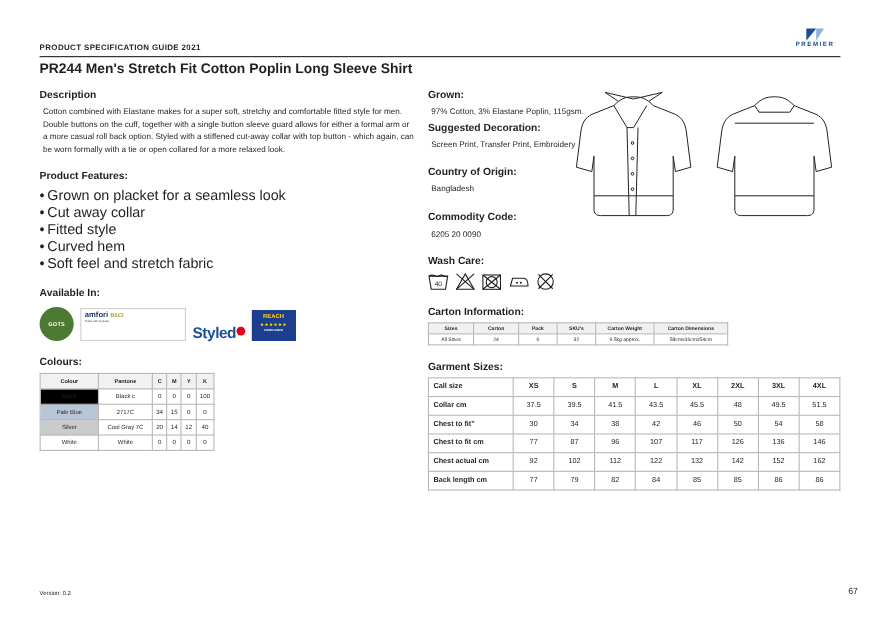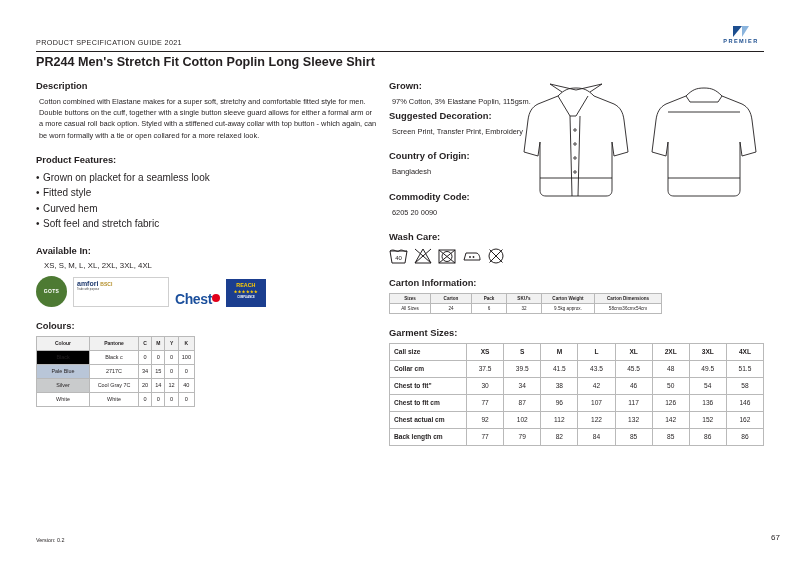--- a/index.html
+++ b/index.html
@@ -28,21 +28,21 @@
     width: 728px;
     height: 22px;
   }
   .header-kicker {
     position: absolute;
     left: 0;
     top: 0;
     font-size: 7.2px;
     letter-spacing: 0.35px;
     color: #231f20;
-    font-weight: normal;
+    font-weight: bold;
   }
   .header-rule {
     position: absolute;
     left: 0;
     top: 13px;
     width: 728px;
     height: 1px;
     background: #231f20;
   }
   .logo {
@@ -119,21 +119,21 @@
     font-size: 7.4px;
     line-height: 11.2px;
     color: #231f20;
   }
   ul.feat {
     margin: 0;
     padding: 0;
     list-style: none;
   }
   ul.feat li {
-    font-size: 10px;
+    font-size: 13px;
     line-height: 15.5px;
     color: #231f20;
     padding-left: 7px;
     position: relative;
   }
   ul.feat li:before {
     content: "\2022";
     position: absolute;
     left: 0;
     top: 0;
@@ -410,41 +410,41 @@
 
   <div class="doc-title">PR244 Men's Stretch Fit Cotton Poplin Long Sleeve Shirt</div>
 
   <div class="col-left">
     <h3 class="sec">Description</h3>
     <p class="body">Cotton combined with Elastane makes for a super soft, stretchy and comfortable fitted style for men. Double buttons on the cuff, together with a single button sleeve guard allows for either a formal arm or a more casual roll back option. Styled with a stiffened cut-away collar with top button - which again, can be worn formally with a tie or open collared for a more relaxed look.</p>
 
     <h3 class="sec gap">Product Features:</h3>
     <ul class="feat">
       <li>Grown on placket for a seamless look</li>
+      <li>Cut away collar</li>
       <li>Fitted style</li>
       <li>Curved hem</li>
       <li>Soft feel and stretch fabric</li>
     </ul>
 
     <h3 class="sec gap">Available In:</h3>
-    <p class="sizes-line">XS, S, M, L, XL, 2XL, 3XL, 4XL</p>
 
     <div class="certs">
       <div class="cert">
         <div class="cert-gots">GOTS</div>
       </div>
       <div class="cert cert-amfori">
         <div class="amfori-top">
           <span>amfori</span>
           <i>BSCI</i>
         </div>
         <div class="amfori-sub">Trade with purpose</div>
       </div>
       <div class="cert cert-sedex">
-        <span>Chest</span>
+        <span>Styled</span>
         <span class="dot"></span>
       </div>
       <div class="cert cert-reach">
         <span>REACH</span>
         <span class="stars">★★★★★★</span>
         <span class="cmp">COMPLIANCE</span>
       </div>
     </div>
 
     <h3 class="sec gap">Colours:</h3>

